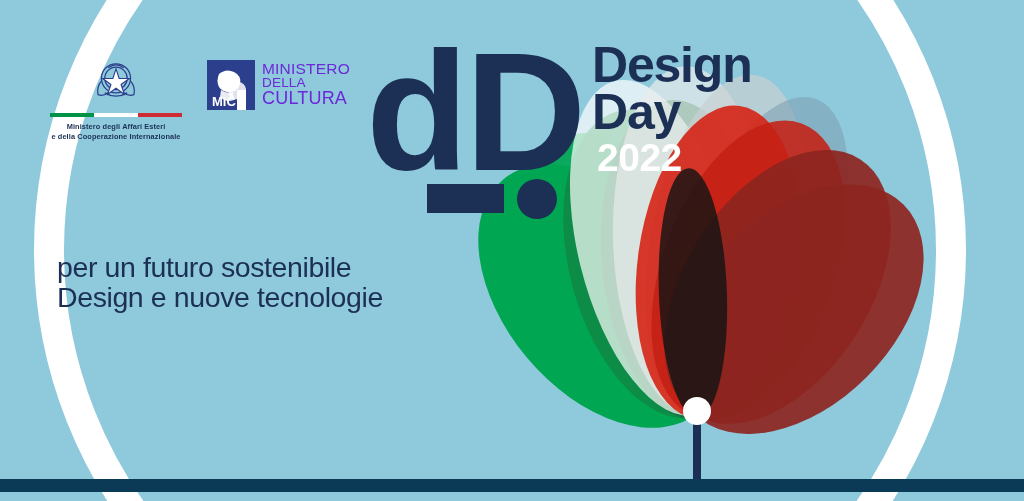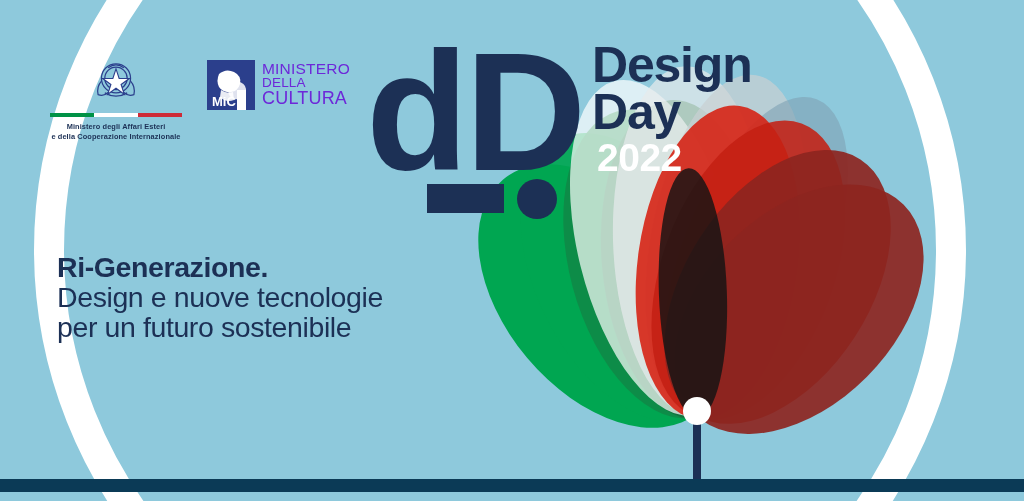--- a/index.html
+++ b/index.html
@@ -155,18 +155,17 @@
     <circle cx="167" cy="161" r="20" fill="#1c3055"></circle>
   </svg>
 
   <div id="idd-words">
     <span class="idd-line">Design</span>
     <span class="idd-line">Day</span>
     <span id="idd-year">2022</span>
   </div>
 
   <div id="tagline">
-    <span id="tagline-strong">Ri-Generazione.</span>
+    <span class="tagline-line">per un futuro sostenibile</span>
     <span class="tagline-line">Design e nuove tecnologie</span>
-    <span class="tagline-line">per un futuro sostenibile</span>
   </div>
 
 </div>
 
 </body></html>

